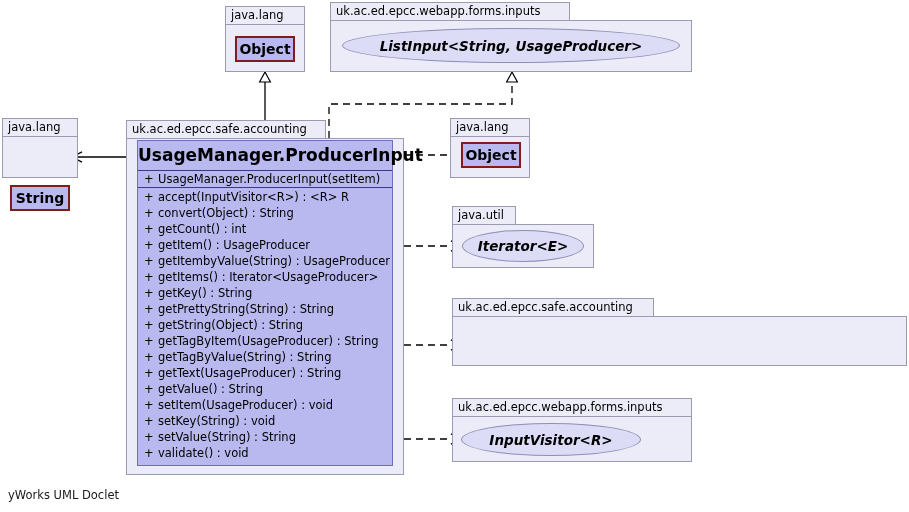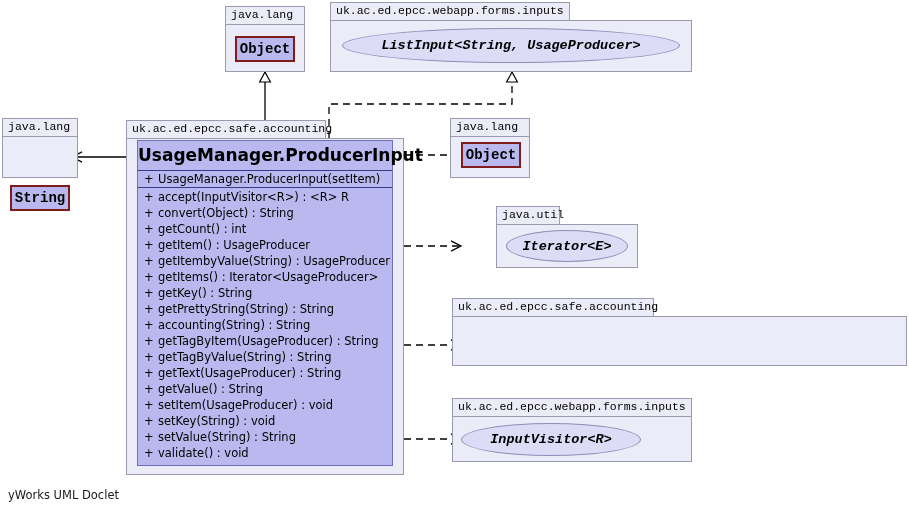--- a/index.html
+++ b/index.html
@@ -28,21 +28,20 @@
     height: 512px;
     pointer-events: none;
     z-index: 1;
   }
 
   
   .pkg {
     position: absolute;
     z-index: 2;
     box-sizing: border-box;
-    font-family: Liberation Mono, monospace;
   }
   .pkg-tab {
     position: absolute;
     left: 0;
     top: 0;
     height: 18px;
     box-sizing: border-box;
     background: #ececf8;
     border: 1px solid #9a9ab0;
     border-bottom: none;
@@ -247,21 +246,21 @@
         <div class="uml-row">
           <span class="uml-vis">+</span>
           <span>getKey() : String</span>
         </div>
         <div class="uml-row">
           <span class="uml-vis">+</span>
           <span>getPrettyString(String) : String</span>
         </div>
         <div class="uml-row">
           <span class="uml-vis">+</span>
-          <span>accounting(String) : String</span>
+          <span>getString(Object) : String</span>
         </div>
         <div class="uml-row">
           <span class="uml-vis">+</span>
           <span>getTagByItem(UsageProducer) : String</span>
         </div>
         <div class="uml-row">
           <span class="uml-vis">+</span>
           <span>getTagByValue(String) : String</span>
         </div>
         <div class="uml-row">
@@ -290,21 +289,21 @@
         </div>
       </div>
   </div>
 
   <div class="pkg" style="left:450px; top:118px; width:80px; height:60px;">
     <div class="pkg-tab" style="width:80px;">java.lang</div>
     <div class="pkg-body" style="top:18px; width:80px; height:42px;"></div>
     <div class="node-box" style="left:11px; top:24px; width:60px; height:26px;">Object</div>
   </div>
 
-  <div class="pkg" style="left:452px; top:206px; width:163px; height:62px;margin-left:44px;">
+  <div class="pkg" style="left:452px; top:206px; width:163px; height:62px;">
     <div class="pkg-tab" style="width:64px;">java.util</div>
     <div class="pkg-body" style="top:18px; width:142px; height:44px;"></div>
     <div class="iface" style="left:10px; top:24px; width:122px; height:32px;">Iterator&lt;E&gt;</div>
   </div>
 
   <div class="pkg" style="left:452px; top:298px; width:455px; height:68px;">
     <div class="pkg-tab" style="width:202px;">uk.ac.ed.epcc.safe.accounting</div>
     <div class="pkg-body" style="top:18px; width:455px; height:50px;"></div>
   </div>
 

